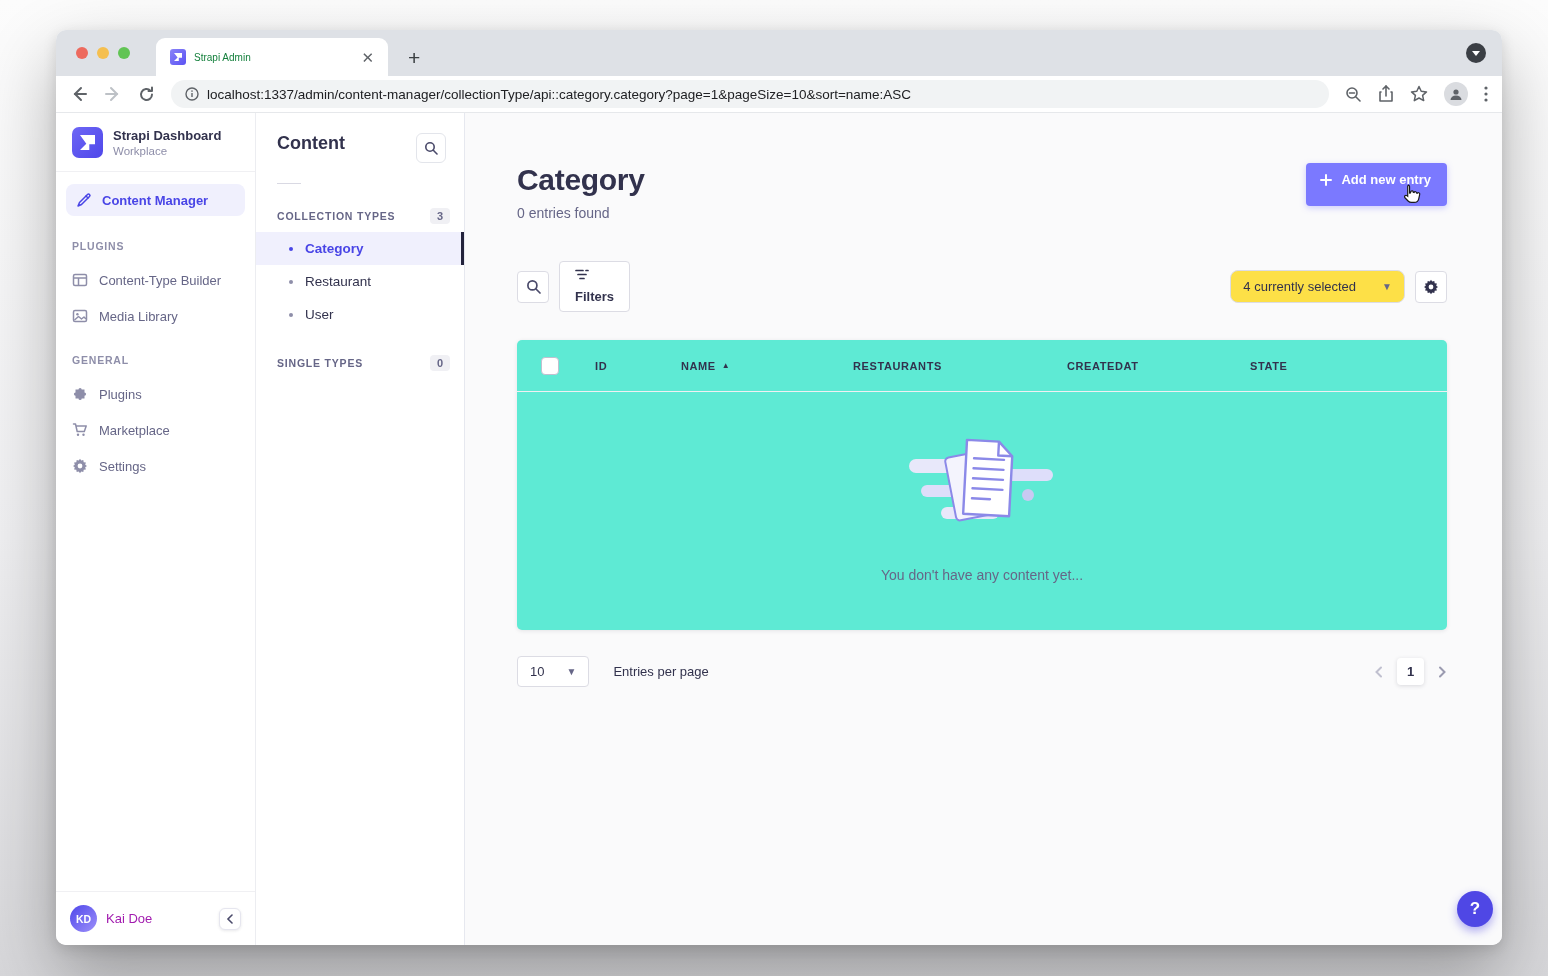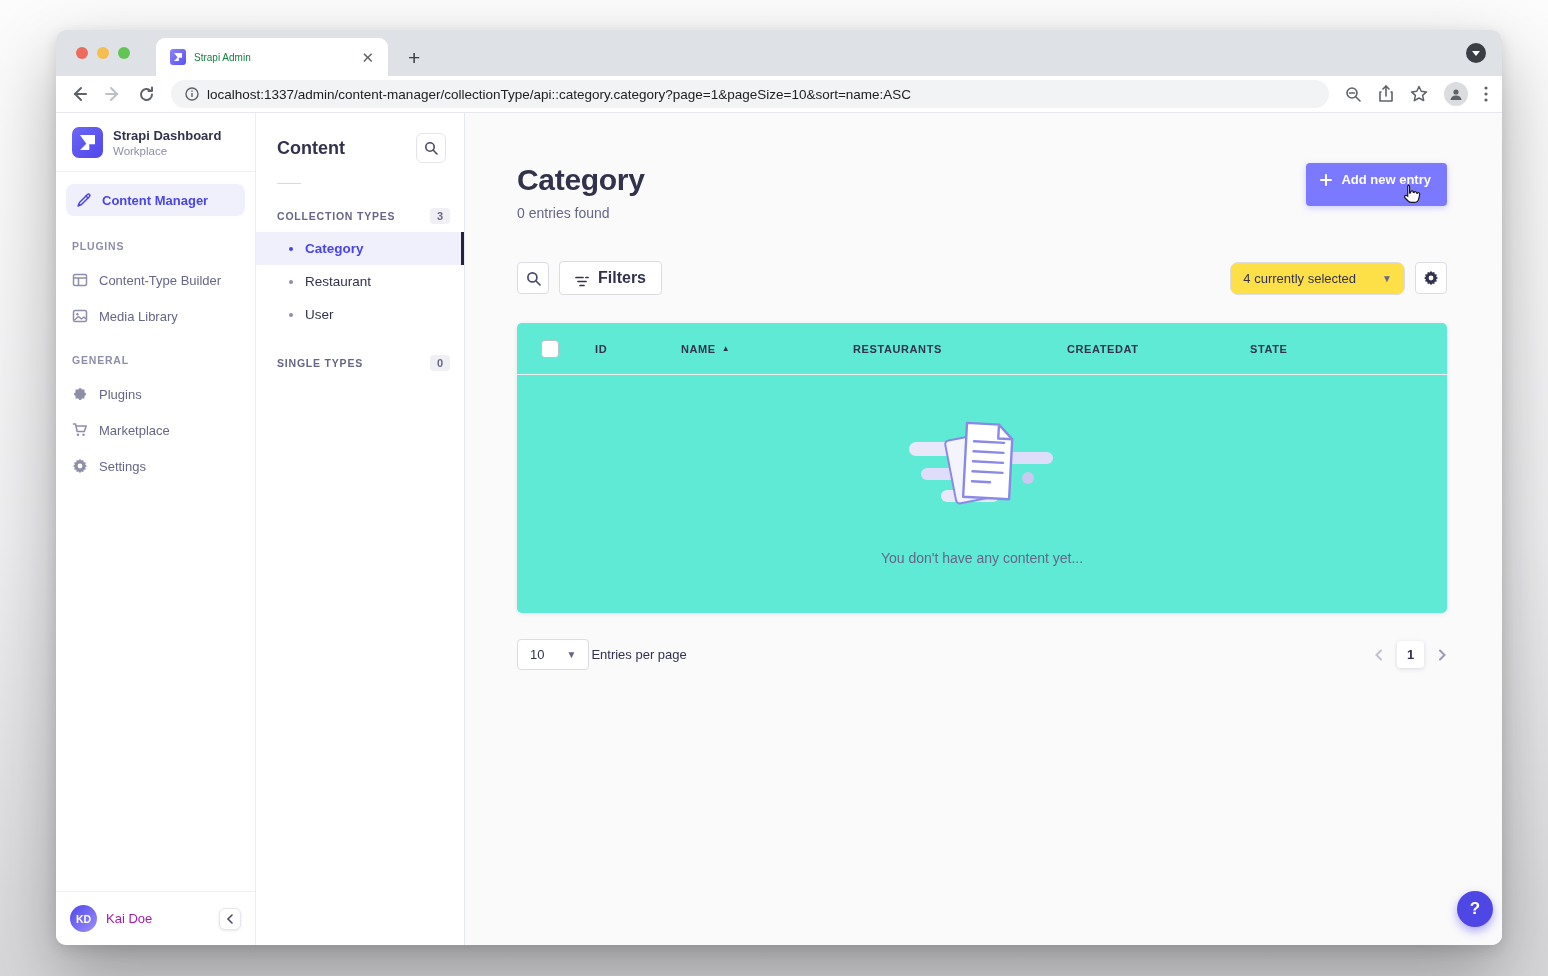--- a/index.html
+++ b/index.html
@@ -60,21 +60,21 @@
   .sb-item svg, .cm-item svg { flex:0 0 16px; }
   .sb-user { margin-top:auto; border-top:1px solid #f0f0f3; padding:13px 14px; display:flex; align-items:center; gap:9px; position:relative; }
   .avatar-kd { width:27px; height:27px; border-radius:50%; background:linear-gradient(135deg,#4f47ea,#9d90fa);
     color:#fff; font-size:10.5px; font-weight:700; display:flex; align-items:center; justify-content:center; }
   .user-name { font-size:13px; color:#a21caf; }
   .collapse-btn { position:absolute; right:14px; width:22px; height:22px; background:#fff;
     border:1px solid #e6e6ef; border-radius:6px; display:flex; align-items:center; justify-content:center;
     box-shadow:0 1px 3px rgba(33,33,52,.1); color:#4a4a6a; }
   
   .subbar { width:209px; background:#fff; border-right:1px solid #e6e8ef; padding-top:20px; position:relative; }
-  .sub-head { display:flex; align-items:center; justify-content:space-between; padding:0 18px 0 21px; }
+  .sub-head { display:flex; align-items:flex-start; justify-content:space-between; padding:0 18px 0 21px; }
   .sub-title { font-size:18px; font-weight:700; color:#32324d; }
   .icon-btn-sm { width:30px; height:30px; background:#fff; border:1px solid #e3e5eb; border-radius:6px;
     display:flex; align-items:center; justify-content:center; color:#4a4a6a; }
   .mini-rule { width:24px; height:1px; background:#d9d9e3; margin:20px 0 0 21px; }
   .type-head { display:flex; align-items:center; justify-content:space-between; padding:24px 14px 8px 21px; }
   .type-label { font-size:10.5px; font-weight:700; color:#666687; letter-spacing:.8px; }
   .badge { background:#f0f0f4; border-radius:4px; font-size:11px; color:#666687; padding:2px 7px; font-weight:600; }
   .ct-item { height:33px; display:flex; align-items:center; gap:12px; padding-left:33px;
     font-size:13.5px; color:#32324d; position:relative; }
   .ct-item .dot { width:4px; height:4px; border-radius:50%; background:#8e8ea9; }
@@ -89,38 +89,38 @@
   .add-wrap { position:relative; }
   .btn-primary { background:#7b79ff; color:#fff; border:none; border-radius:4px; font-size:13px; font-weight:700;
     padding:9px 16px 19px 14px; display:flex; align-items:center; gap:9px; font-family:inherit;
     box-shadow:0 2px 6px rgba(123,121,255,.35); }
   .cursor-hand { position:absolute; right:26px; top:20px; pointer-events:none; }
   .controls { margin-top:40px; display:flex; justify-content:space-between; align-items:center; }
   .controls-left, .controls-right { display:flex; align-items:center; gap:10px; }
   .icon-btn { width:32px; height:32px; background:#fff; border:1px solid #dcdce4; border-radius:4px;
     display:flex; align-items:center; justify-content:center; color:#4a4a6a; }
   .btn-outline { background:#fff; border:1px solid #dcdce4; border-radius:4px; padding:7px 15px;
-    font-size:16px; font-weight:700; color:#32324d; display:flex; align-items:flex-end; gap:9px; font-family:inherit; }
+    font-size:13px; font-weight:700; color:#32324d; display:flex; align-items:flex-start; gap:9px; font-family:inherit;flex-direction:column; }
   .select-box { background:#fde047; border:1px solid #dcdce4; border-radius:8px; padding:8px 12px;
     font-size:13px; color:#32324d; display:flex; align-items:center; gap:26px; }
   .caret { color:#666687; font-size:10px; }
   
   .table-card { margin-top:28px; background:#5eead4; border-radius:5px;
     box-shadow:0 1px 4px rgba(33,33,52,.1); height:290px; display:flex; flex-direction:column; }
   .thead { display:flex; align-items:center; height:52px; padding:0 24px; border-bottom:1px solid #f0f0f3; }
   .checkbox { width:18px; height:18px; border:1px solid #c0c0cf; border-radius:4px; background:#fff; }
   .cell-check { width:54px; display:flex; align-items:center; }
   .th { font-size:11px; font-weight:700; color:#32324d; letter-spacing:.6px; display:flex; align-items:center; gap:6px; }
   .col-id{width:86px;} .col-name{width:172px;} .col-rest{width:214px;} .col-created{width:183px;} .col-state{flex:1;}
   .sort-asc { font-size:8px; color:#32324d; }
   .empty { flex:1; display:flex; flex-direction:column; align-items:center; justify-content:center; gap:34px; padding-bottom:10px; }
   .empty-text { font-size:14px; color:#666687; }
   
   .pager { margin-top:26px; display:flex; justify-content:space-between; align-items:center; }
-  .pager-left { display:flex; align-items:center; gap:2px; }
+  .pager-left { display:flex; align-items:center; gap:24px; }
   .pp-select { background:#fff; border:1px solid #dcdce4; border-radius:4px; padding:7px 12px;
     font-size:13px; color:#32324d; display:flex; align-items:center; gap:22px; }
   .pp-label { font-size:13px; color:#32324d; }
   .pager-right { display:flex; align-items:center; gap:14px; }
   .page-num { width:27px; height:27px; background:#fff; border-radius:4px; box-shadow:0 1px 4px rgba(33,33,52,.15);
     display:flex; align-items:center; justify-content:center; font-size:13px; font-weight:700; color:#32324d; }
   .chev { display:flex; align-items:center; }
   .help-fab { position:absolute; right:9px; bottom:18px; width:36px; height:36px; border-radius:50%;
     background:#4f47e5; color:#fff; font-size:17px; font-weight:700; display:flex; align-items:center;
     justify-content:center; box-shadow:0 4px 10px rgba(79,71,229,.45); }

